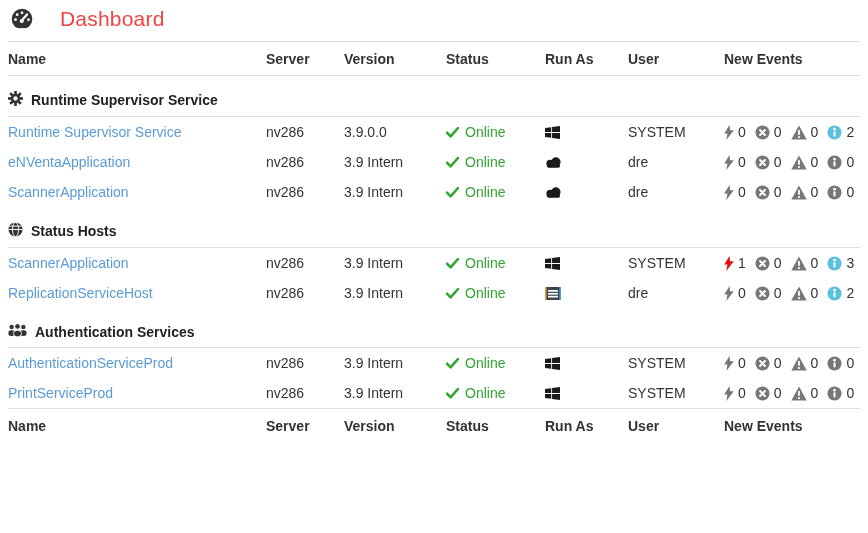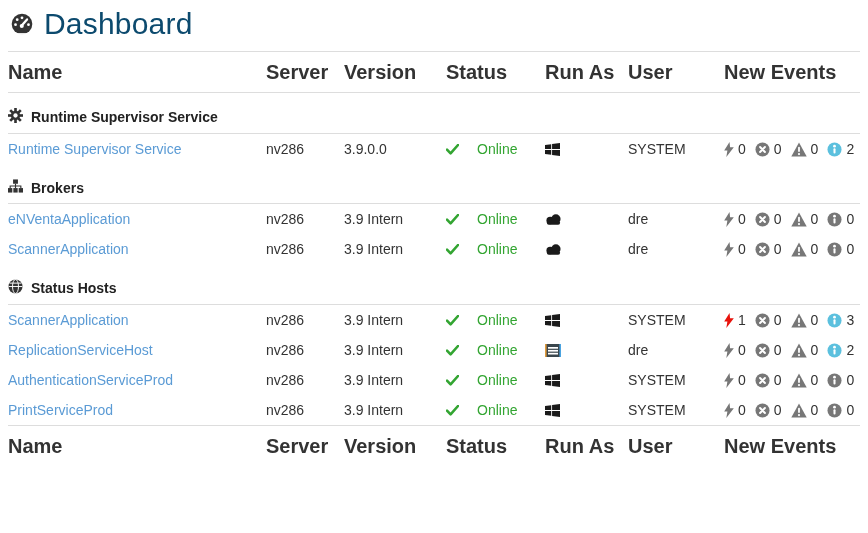--- a/index.html
+++ b/index.html
@@ -3,47 +3,47 @@
 <meta charset="utf-8">
 <style>
   * { box-sizing: border-box; margin: 0; padding: 0; }
   html,body { width: 868px; height: 533px; overflow: hidden; background: #fff; }
   body { font-family: "Liberation Sans", sans-serif; color: #333; font-size: 14px; }
   .wrap { padding: 0 8px; }
 
   
   .page-header { display: flex; align-items: center; gap: 10px; padding: 7px 0 10px 2px;
                  border-bottom: 1px solid #ddd; }
-  .page-header h1 { font-size: 30px; font-weight: 400; color: #0c4a6e; letter-spacing: .2px; }
+  .page-header h1 { font-size: 21px; font-weight: 400; color: #ef4444; letter-spacing: .2px; margin-left: 16px; }
   .page-header svg { display: block; }
 
   
   table { width: 100%; border-collapse: collapse; table-layout: fixed; }
   col.c-name    { width: 258px; }
   col.c-server  { width: 78px;  }
   col.c-version { width: 102px; }
   col.c-status  { width: 99px;  }
   col.c-runas   { width: 83px;  }
   col.c-user    { width: 96px;  }
   col.c-events  { width: auto;  }
 
-  thead th, tfoot th { text-align: left; font-weight: bold; color: #333; font-size: 20px; padding: 9px 0 8px; }
+  thead th, tfoot th { text-align: left; font-weight: bold; color: #333; font-size: 14px; padding: 9px 0 8px; }
   thead th { border-bottom: 1px solid #ddd; }
   tfoot th { border-top: 1px solid #ddd; padding: 9px 0; }
 
   tr.section-row td { padding: 15px 0 7px; border-bottom: 1px solid #ddd; }
   .section-head { display: flex; align-items: center; gap: 8px; font-weight: bold; font-size: 14px; color: #222; }
   .section-head svg { flex: 0 0 auto; color: #333; }
 
   tr.data-row td { padding: 7px 0; vertical-align: middle; }
   tr.data-row:first-child td { padding-top: 10px; }
 
   a.svc-link { color: #5b9bd5; text-decoration: none; cursor: pointer; }
 
-  .status-cell { display: flex; align-items: center; gap: 18px; color: #33a532; }
+  .status-cell { display: flex; align-items: center; gap: 6px; color: #33a532; }
   .status-cell svg { display: block; }
 
   .runas-cell svg { display: block; }
 
   .events-cell { display: flex; align-items: center; gap: 9px; }
   .evt { display: inline-flex; align-items: center; gap: 4px; color: #777; cursor: pointer; }
   .evt svg { display: block; }
   .evt .cnt { color: #333; font-size: 14px; }
   .evt.flash.on { color: #e8130c; }
   .evt.info.on  { color: #5bc0de; }
@@ -162,36 +162,20 @@
                   <circle cx="8" cy="8" r="7.5" fill="currentColor"></circle>
                   <circle cx="8" cy="4.4" r="1.5" fill="#fff"></circle>
                   <rect x="6.9" y="6.7" width="2.2" height="5.6" rx="1" fill="#fff"></rect>
                 </svg>
                 <span class="cnt">2</span>
               </span>
         </span>
           </td>
       </tr>
 
-      <tr class="section-row">
-        <td colspan="7">
-            <span class="section-head">
-          <span>
-            <svg width="15" height="14" viewBox="0 0 16 14" fill="#333">
-              <rect x="5.4" y="0" width="5.2" height="4.6"></rect>
-              <rect x="0" y="9.2" width="4.6" height="4.8"></rect>
-              <rect x="5.7" y="9.2" width="4.6" height="4.8"></rect>
-              <rect x="11.4" y="9.2" width="4.6" height="4.8"></rect>
-              <path d="M8,4.6 V7 M2.3,9.2 V7 H13.7 V9.2 M8,7 V9.2" stroke="#333" stroke-width="1.2" fill="none"></path>
-            </svg>
-          </span>
-          <span>Brokers</span>
-        </span>
-          </td>
-      </tr>
 
       <tr class="data-row">
         <td><a class="svc-link">eNVentaApplication</a></td>
         <td>nv286</td>
         <td>3.9 Intern</td>
         <td>
             <span class="status-cell">
           <span>
                 <svg width="13" height="11" viewBox="0 0 13 11">
                   <path d="M1,5.6 L4.6,9.4 L12,1" stroke="#33a532" stroke-width="2.6" fill="none" stroke-linecap="round" stroke-linejoin="round"></path>
@@ -423,20 +407,39 @@
                   <circle cx="8" cy="8" r="7.5" fill="currentColor"></circle>
                   <circle cx="8" cy="4.4" r="1.5" fill="#fff"></circle>
                   <rect x="6.9" y="6.7" width="2.2" height="5.6" rx="1" fill="#fff"></rect>
                 </svg>
                 <span class="cnt">2</span>
               </span>
         </span>
           </td>
       </tr>
 
+      <tr class="section-row">
+        <td colspan="7">
+            <span class="section-head">
+          <span>
+            <svg width="19" height="14" viewBox="0 0 20 14" fill="#333">
+              <circle cx="3.8" cy="3.8" r="2.3"></circle>
+                  <rect x="0.4" y="7.2" width="6.8" height="6.2" rx="2.9"></rect>
+              <circle cx="16.2" cy="3.8" r="2.3"></circle>
+                  <rect x="12.8" y="7.2" width="6.8" height="6.2" rx="2.9"></rect>
+              <g stroke="#fff" stroke-width="0.9">
+                <circle cx="10" cy="3.2" r="2.9"></circle>
+                    <rect x="5.8" y="7.4" width="8.4" height="6.6" rx="3.2"></rect>
+              </g>
+            </svg>
+          </span>
+          <span>Authentication Services</span>
+        </span>
+          </td>
+      </tr>
 
       <tr class="data-row">
         <td><a class="svc-link">AuthenticationServiceProd</a></td>
         <td>nv286</td>
         <td>3.9 Intern</td>
         <td>
             <span class="status-cell">
           <span>
                 <svg width="13" height="11" viewBox="0 0 13 11">
                   <path d="M1,5.6 L4.6,9.4 L12,1" stroke="#33a532" stroke-width="2.6" fill="none" stroke-linecap="round" stroke-linejoin="round"></path>

